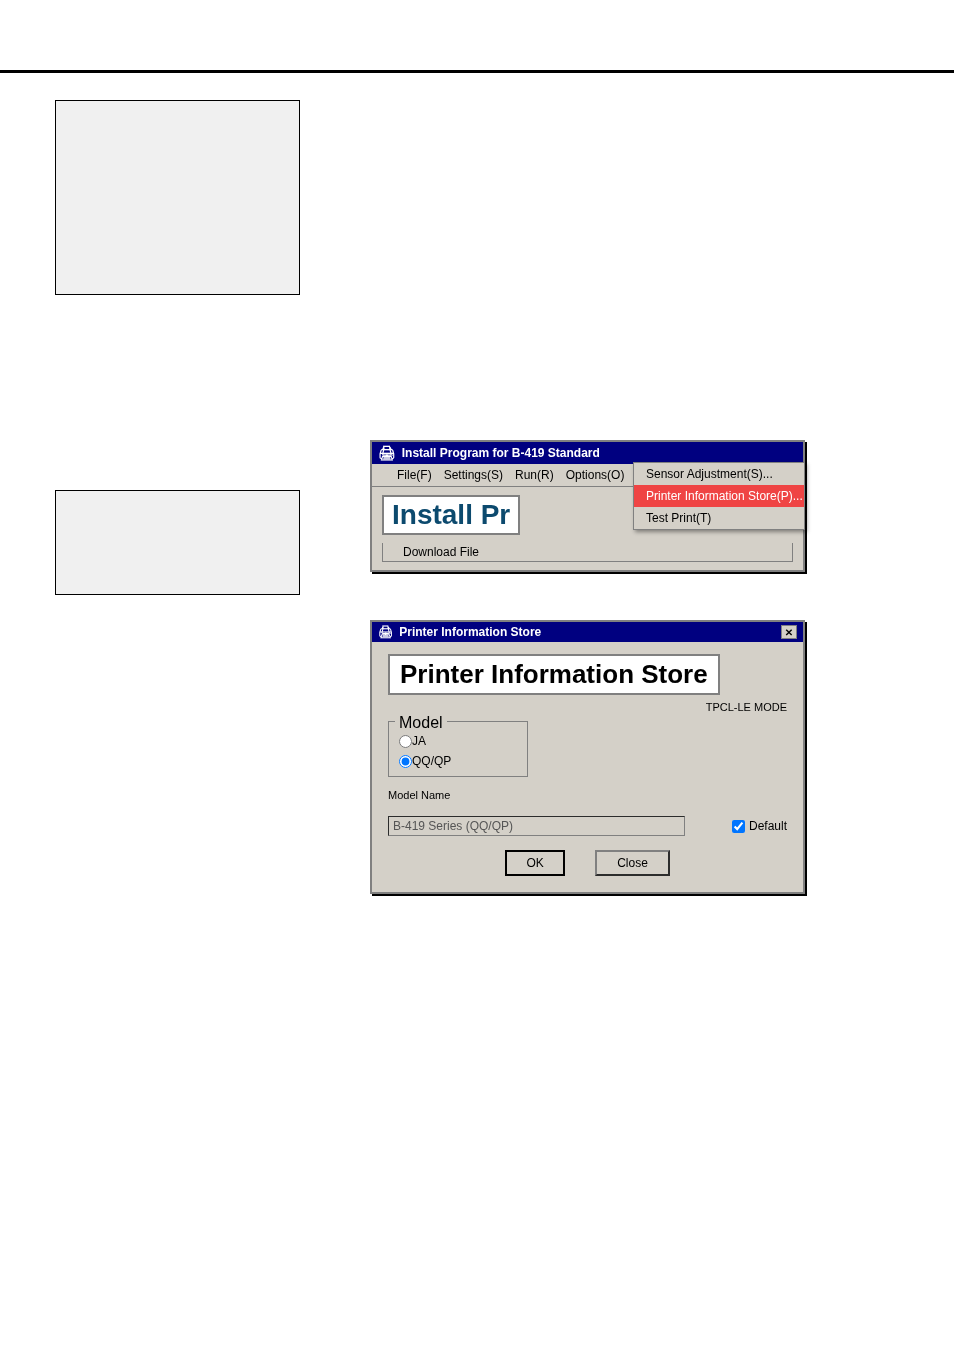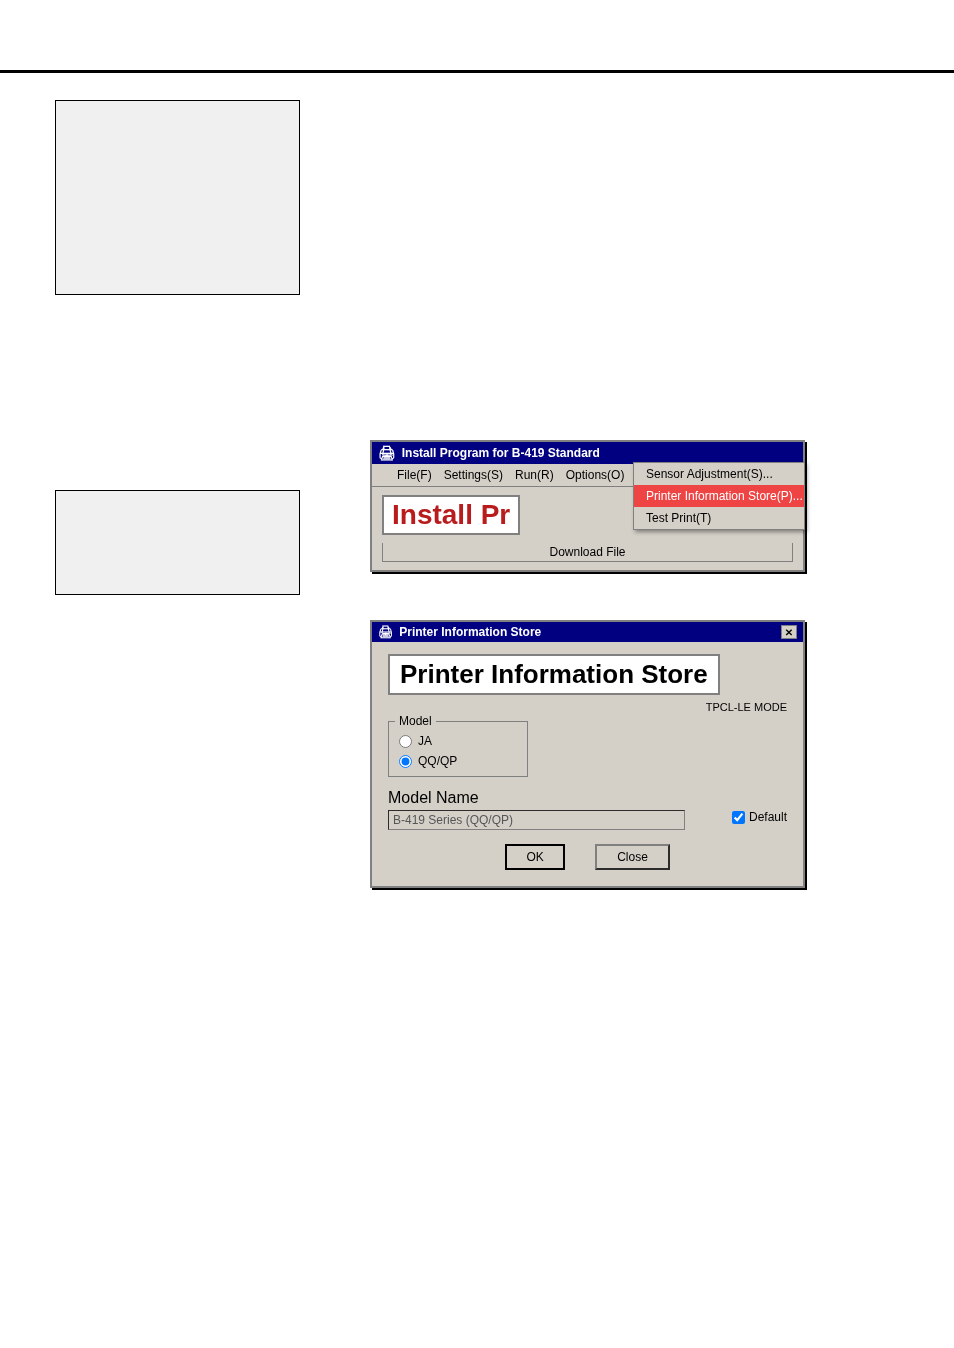--- a/index.html
+++ b/index.html
@@ -87,21 +87,21 @@
     }
 
     .install-window .content-area {
       padding: 8px 10px;
       position: relative;
     }
 
     .install-title-text {
       font-size: 28px;
       font-weight: bold;
-      color: #b91c1c;
+      color: #0c4a6e;
       border: 2px solid #808080;
       display: inline-block;
       padding: 2px 8px;
       background: #fff;
       margin-bottom: 4px;
     }
 
     
     .dropdown-menu {
       position: absolute;
@@ -123,25 +123,24 @@
 
     .dropdown-menu .menu-item.active {
       background: #ef4444;
       color: #fff;
     }
 
     .download-file-label {
       font-size: 12px;
       color: #000;
       margin-top: 4px;
-      padding: 2px 8px;
+      padding: 2px 20px;
       border: 1px solid #808080;
       border-top: none;
       background: #d4d0c8;
-      text-align: center;
     }
 
     
     .printer-dialog {
       position: absolute;
       top: 620px;
       left: 370px;
       width: 435px;
       background: #d4d0c8;
       border: 2px solid #808080;
@@ -208,43 +207,42 @@
       display: inline-block;
       min-width: 140px;
     }
 
     .model-group-legend {
       position: absolute;
       top: -8px;
       left: 6px;
       background: #d4d0c8;
       padding: 0 4px;
-      font-size: 12px;
+      font-size: 16px;
     }
 
     .radio-row {
       display: flex;
       align-items: center;
-      gap: 6px;
       margin-top: 6px;
       font-size: 12px;
     }
 
     .radio-row input[type="radio"] {
       margin: 0;
     }
 
     .model-name-label {
-      font-size: 16px;
-      margin-bottom: 3px;
+      font-size: 11px;
+      margin-bottom: 15px;
     }
 
     .model-name-row {
       display: flex;
-      align-items: flex-start;
+      align-items: center;
     }
 
     .model-name-input {
       font-size: 12px;
       border: 1px inset #808080;
       background: #d4d0c8;
       padding: 2px 4px;
       flex: 1;
       color: #555;
     }

